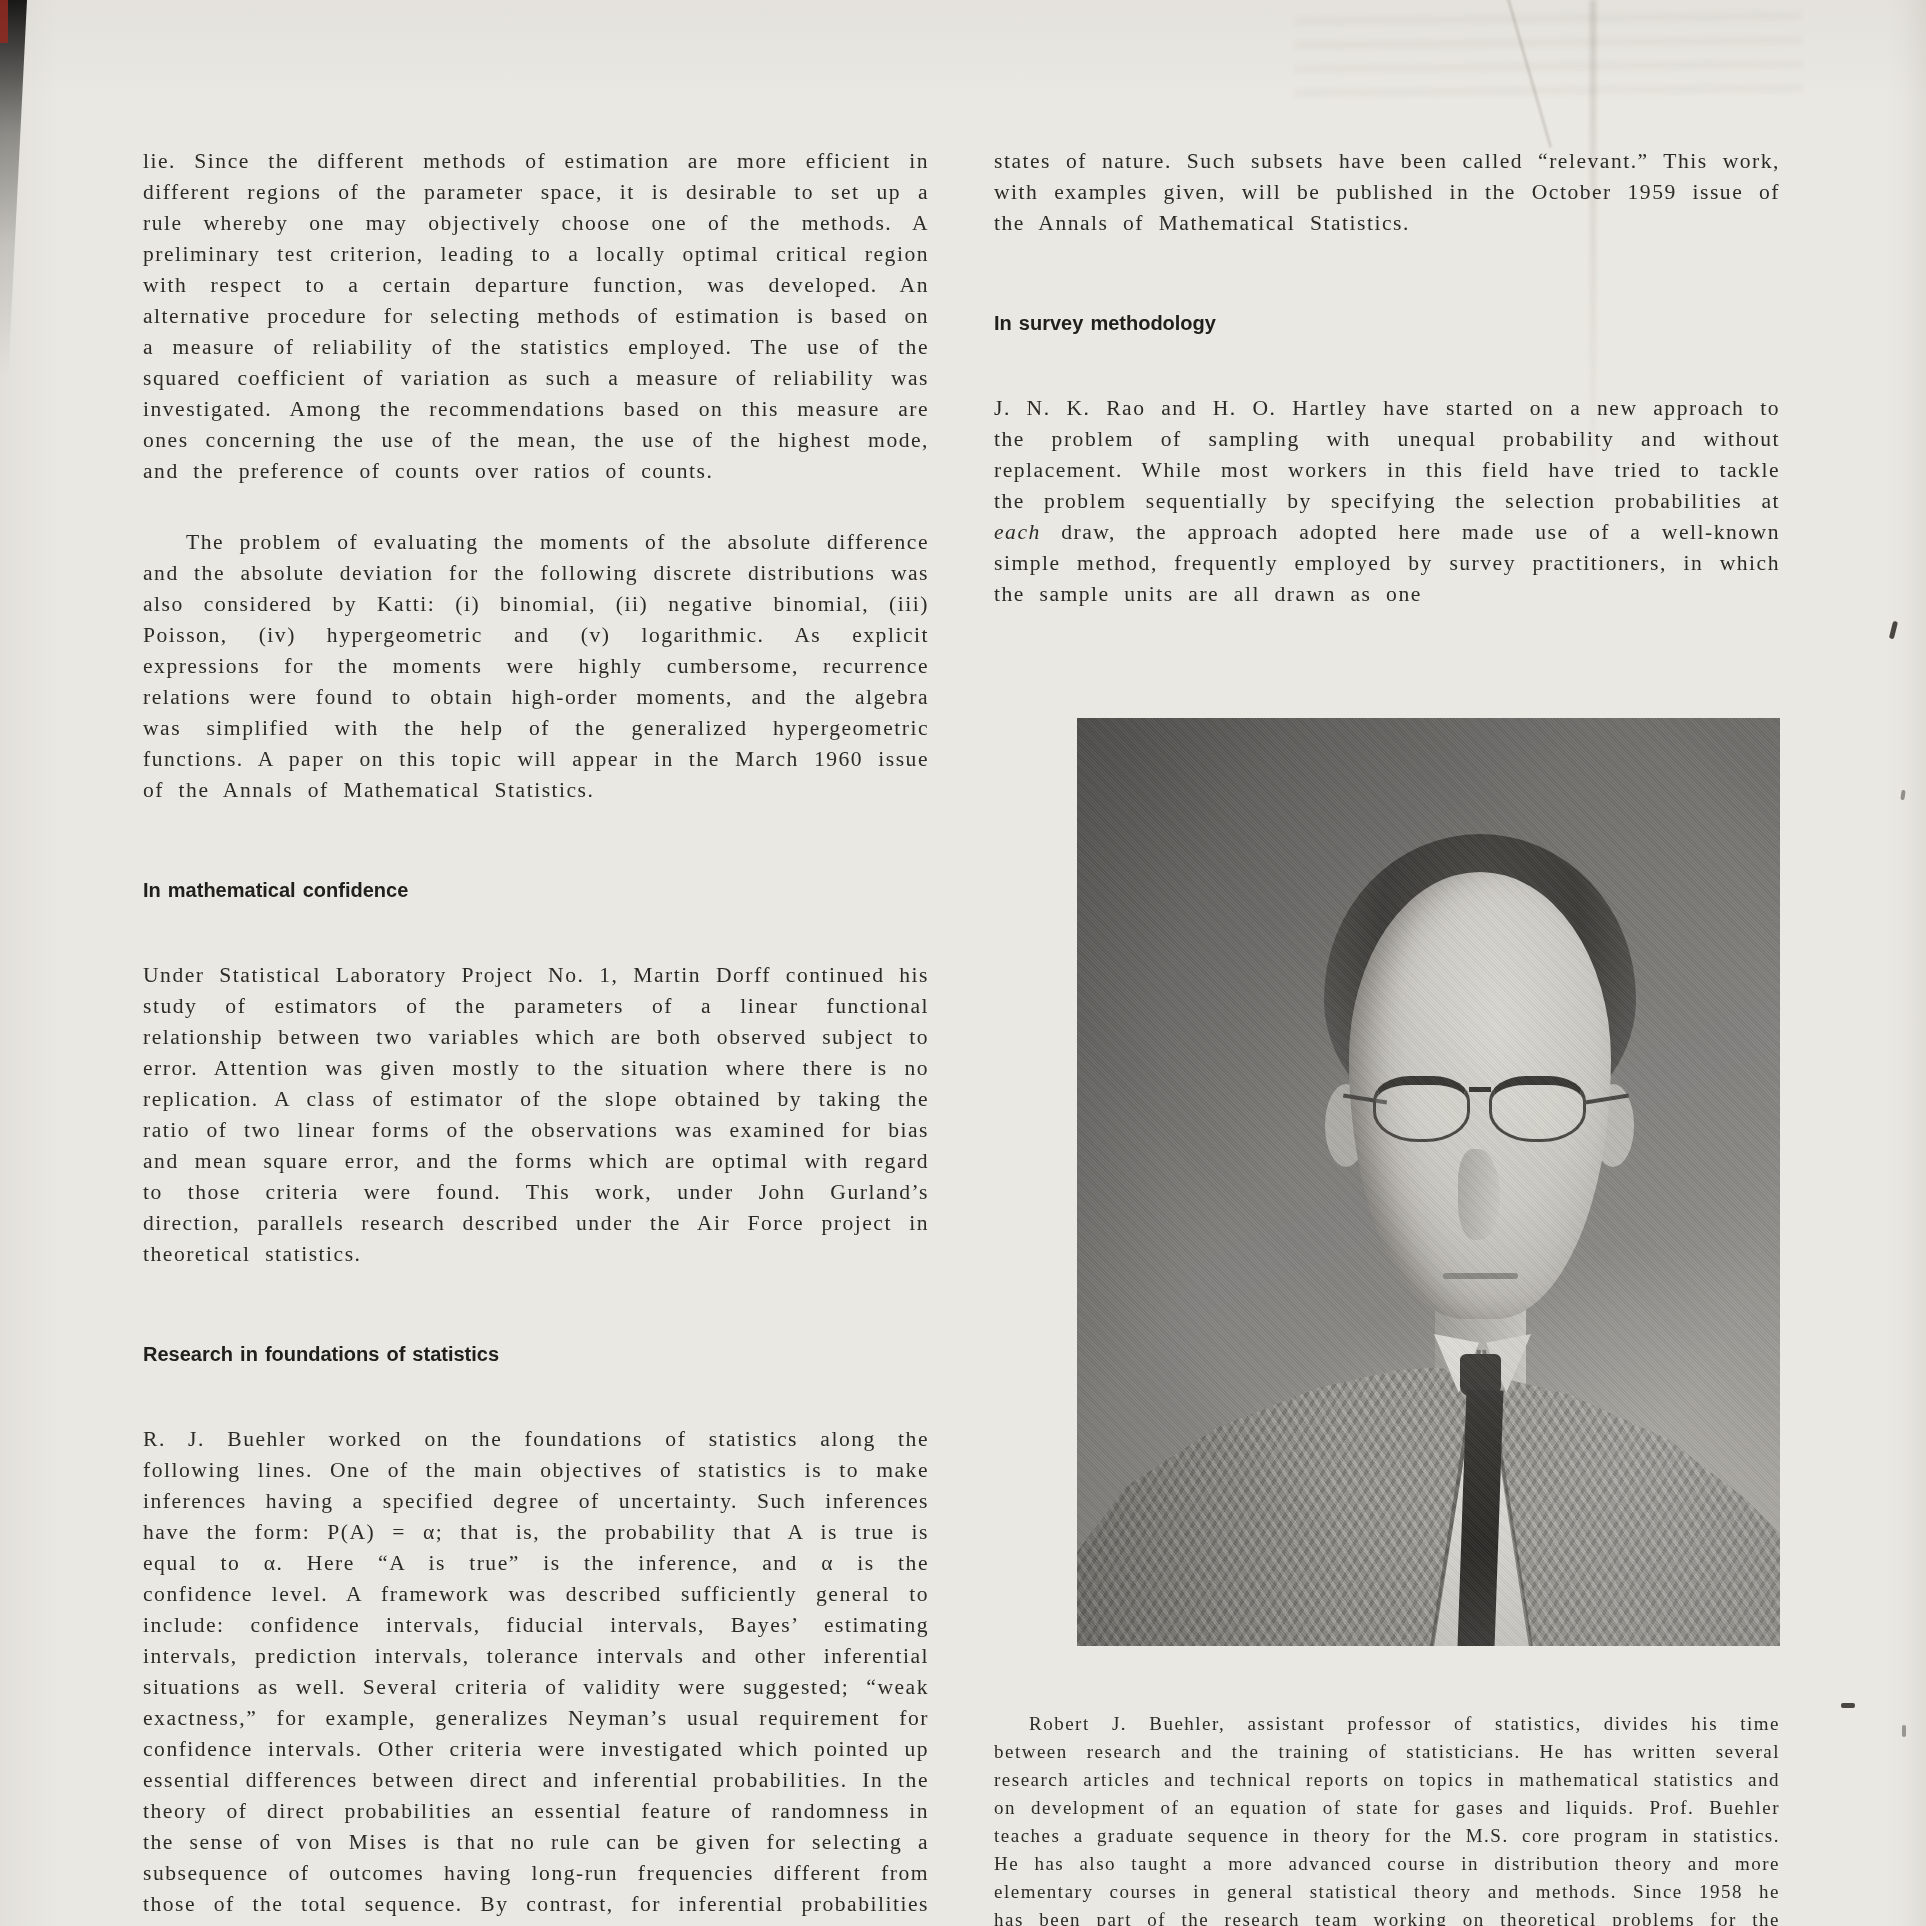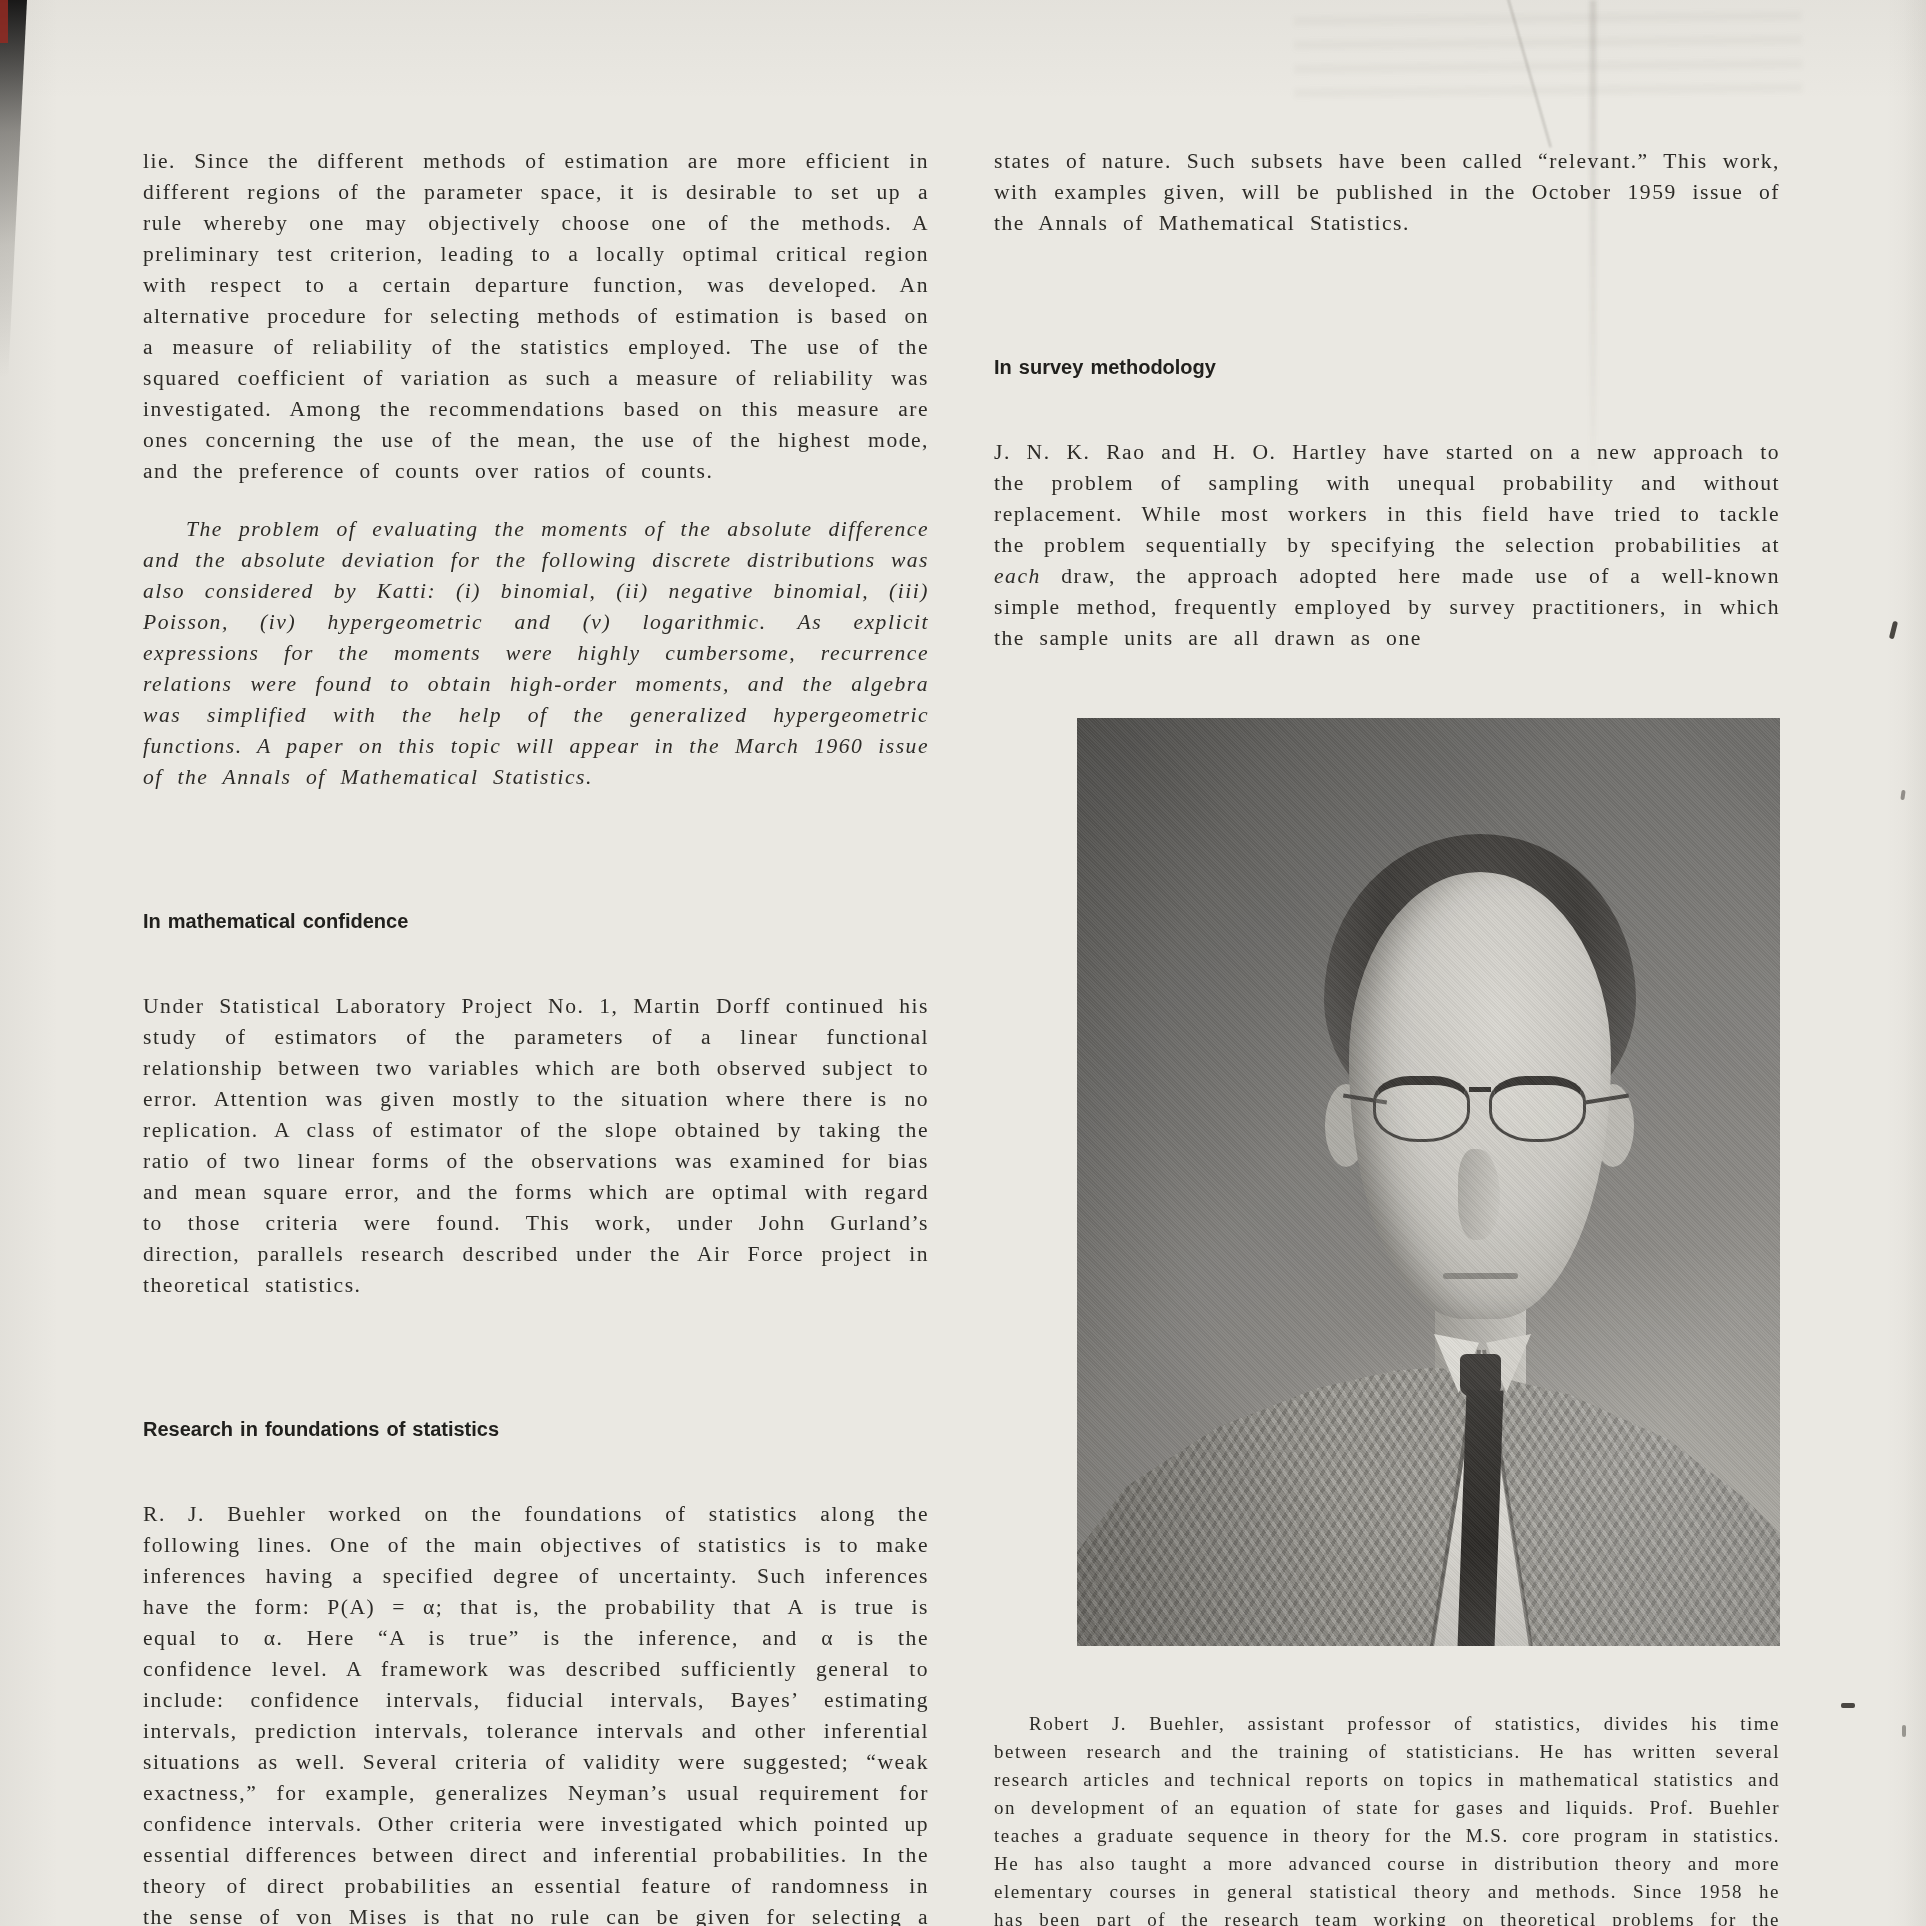--- a/index.html
+++ b/index.html
@@ -54,27 +54,27 @@
   
   .col {
     position:absolute; width:786px; text-align:justify;
     font-size:21.6px; line-height:31px;
     letter-spacing:1.5px; word-spacing:7.7px;
   }
   .left-col  { left:143px;  top:146px; }
   .right-col { left:994px; top:146px; }
   .col p { margin:0; text-indent:43px; }
   .col p.noindent { text-indent:0;font-family:Liberation Serif, serif; }
-  .col p + p { margin-top:27px;font-style:italic; }
+  .col p + p { margin-top:40px; }
   .col h3 {
     font-family:"Liberation Sans", sans-serif;
     font-weight:700; font-size:20px; line-height:23px;
     letter-spacing:0; word-spacing:1.5px;
     color:var(--heading-ink);
-    margin:117px 0 58px 0; text-align:left;
+    margin:73px 0 58px 0; text-align:left;
   }
   .col em { font-style:italic; }
   
   .photo {
     position:absolute; left:1077px; top:718px; width:703px; height:928px; overflow:hidden;
     background:
       radial-gradient(ellipse 140% 80% at 88% 105%, rgba(225,223,216,0.35), transparent 60%),
       linear-gradient(155deg, #646360 0%, #757471 30%, #8b8985 62%, #a6a49e 86%, #b6b4ae 100%);
   }
   .photo::after {

